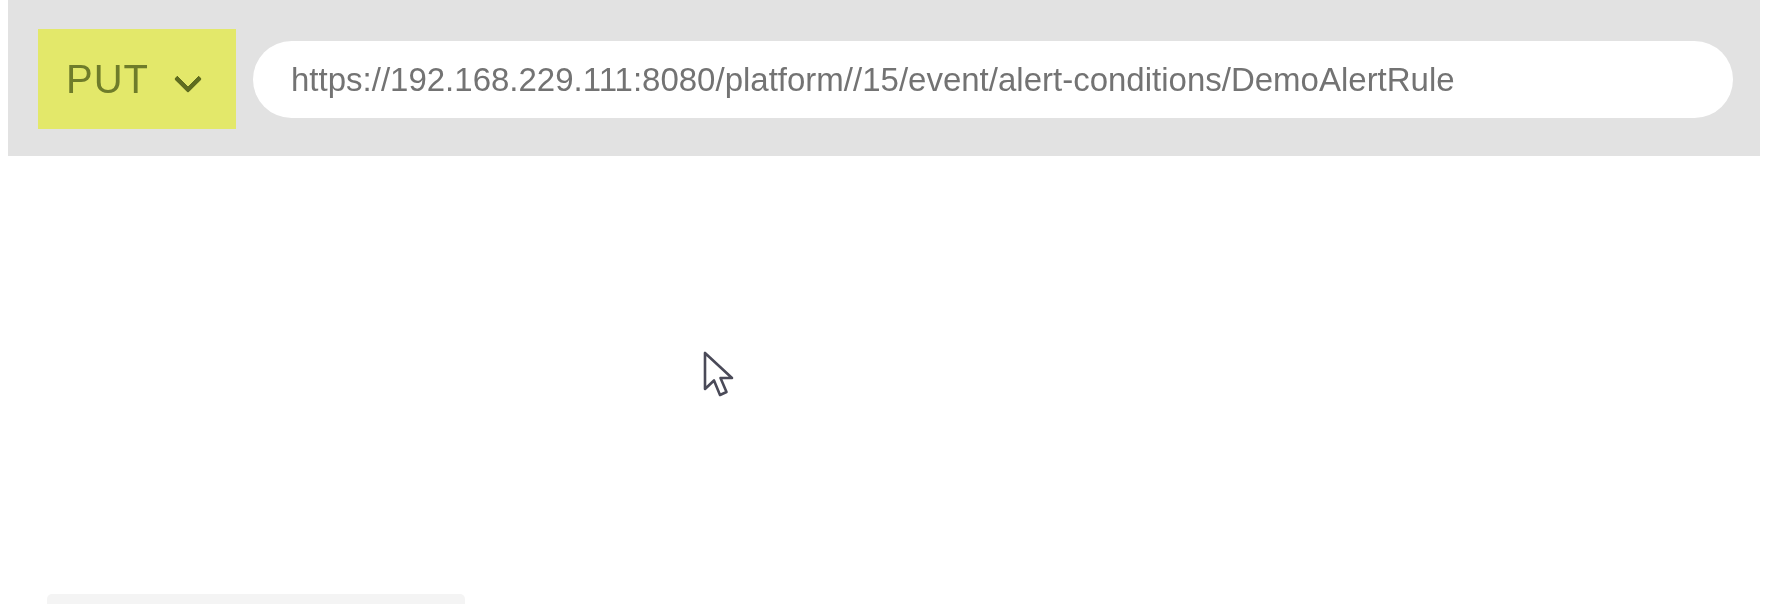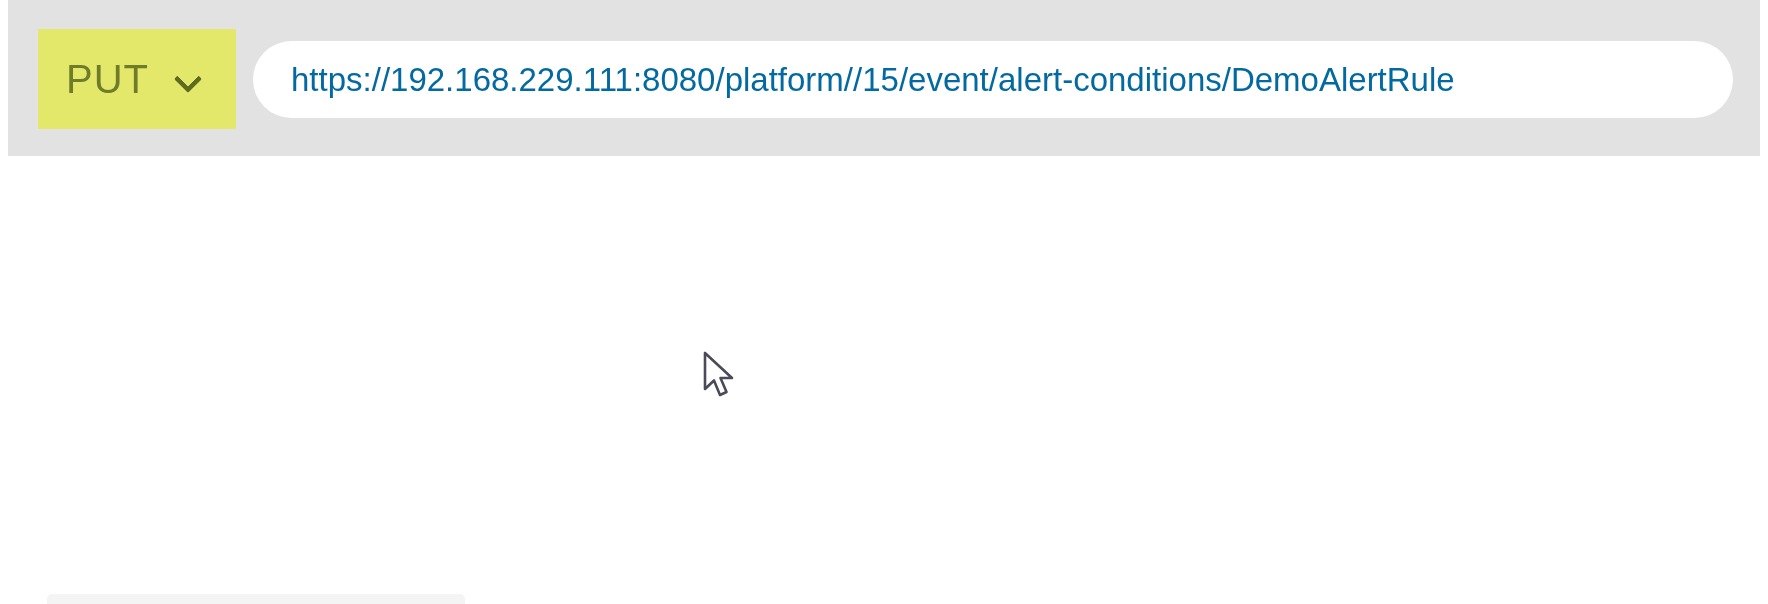--- a/index.html
+++ b/index.html
@@ -72,21 +72,21 @@
     width: 1480px; height: 77px;
     background: #ffffff;
     border-radius: 39px;
     display: flex;
     align-items: center;
     overflow: hidden;
   }
   #url-text {
     margin-left: 38px;
     font-size: 33px;
-    color: #0369a1;
+    color: #737373;
     white-space: nowrap;
     font-family: "Liberation Sans", sans-serif;
   }
 
   
   #tab-bar {
     position: absolute;
     left: 0; top: 156px;
     width: 1768px; height: 138px;
     background: #ffffff;

